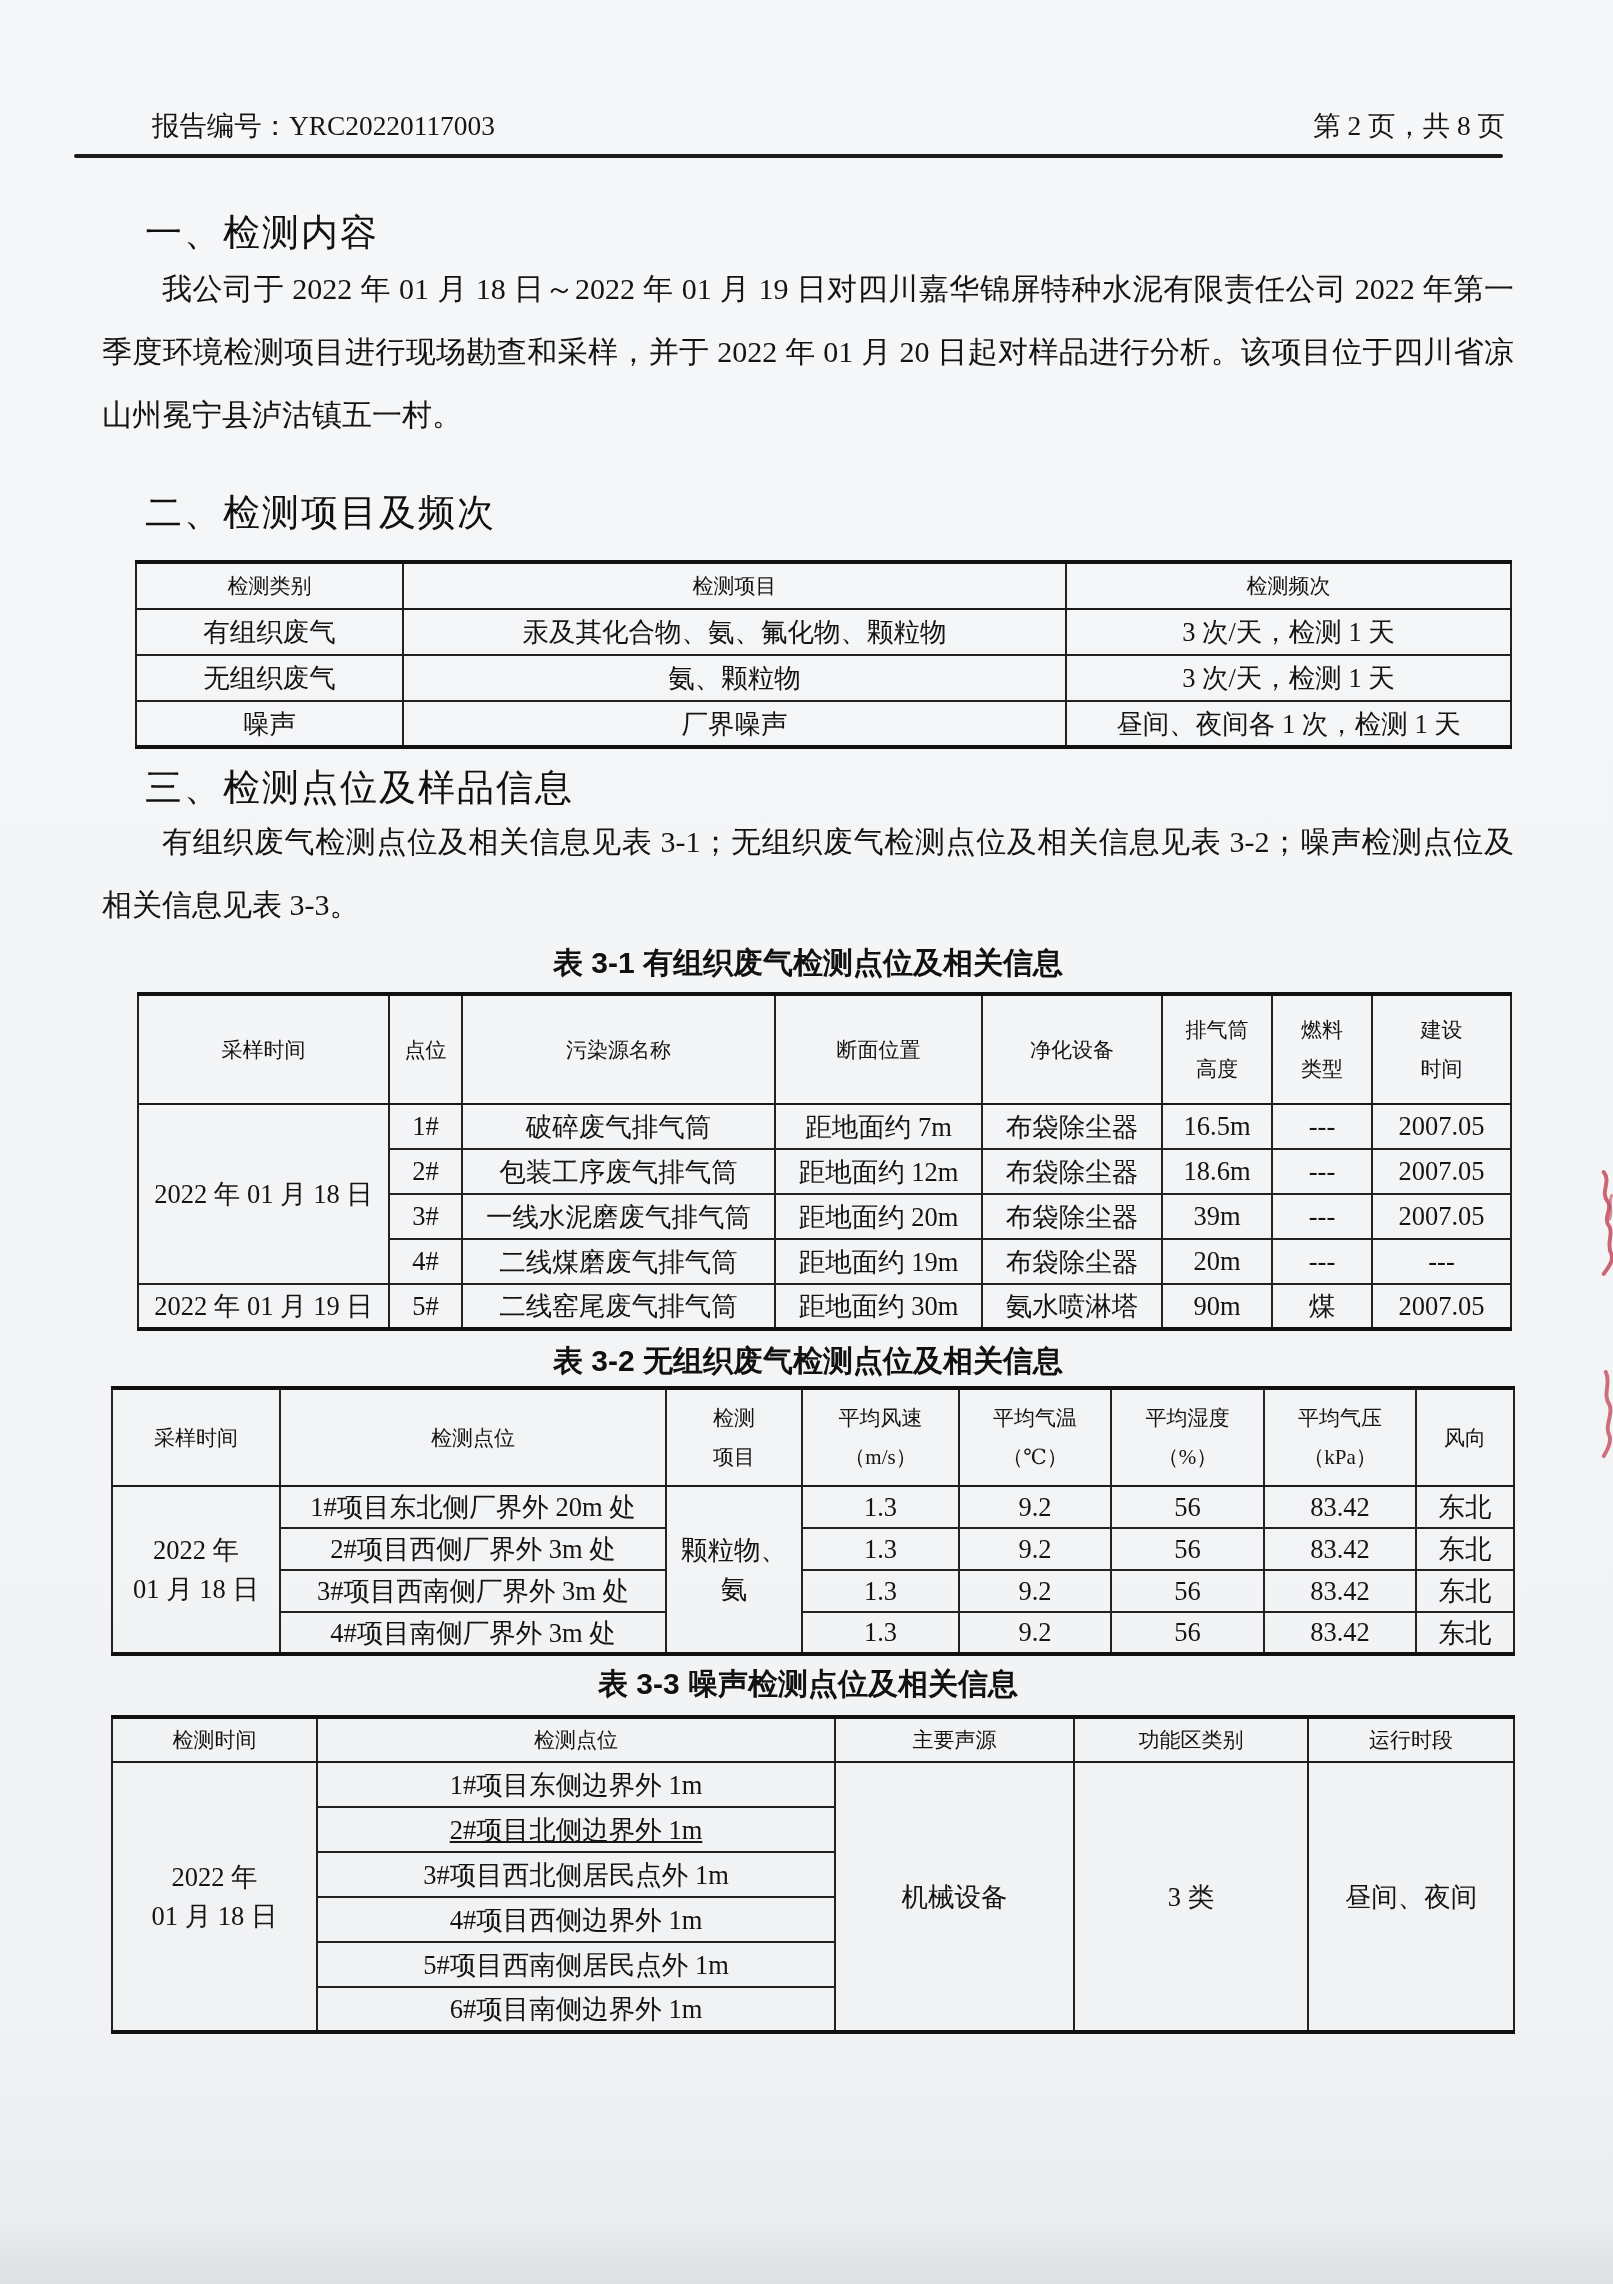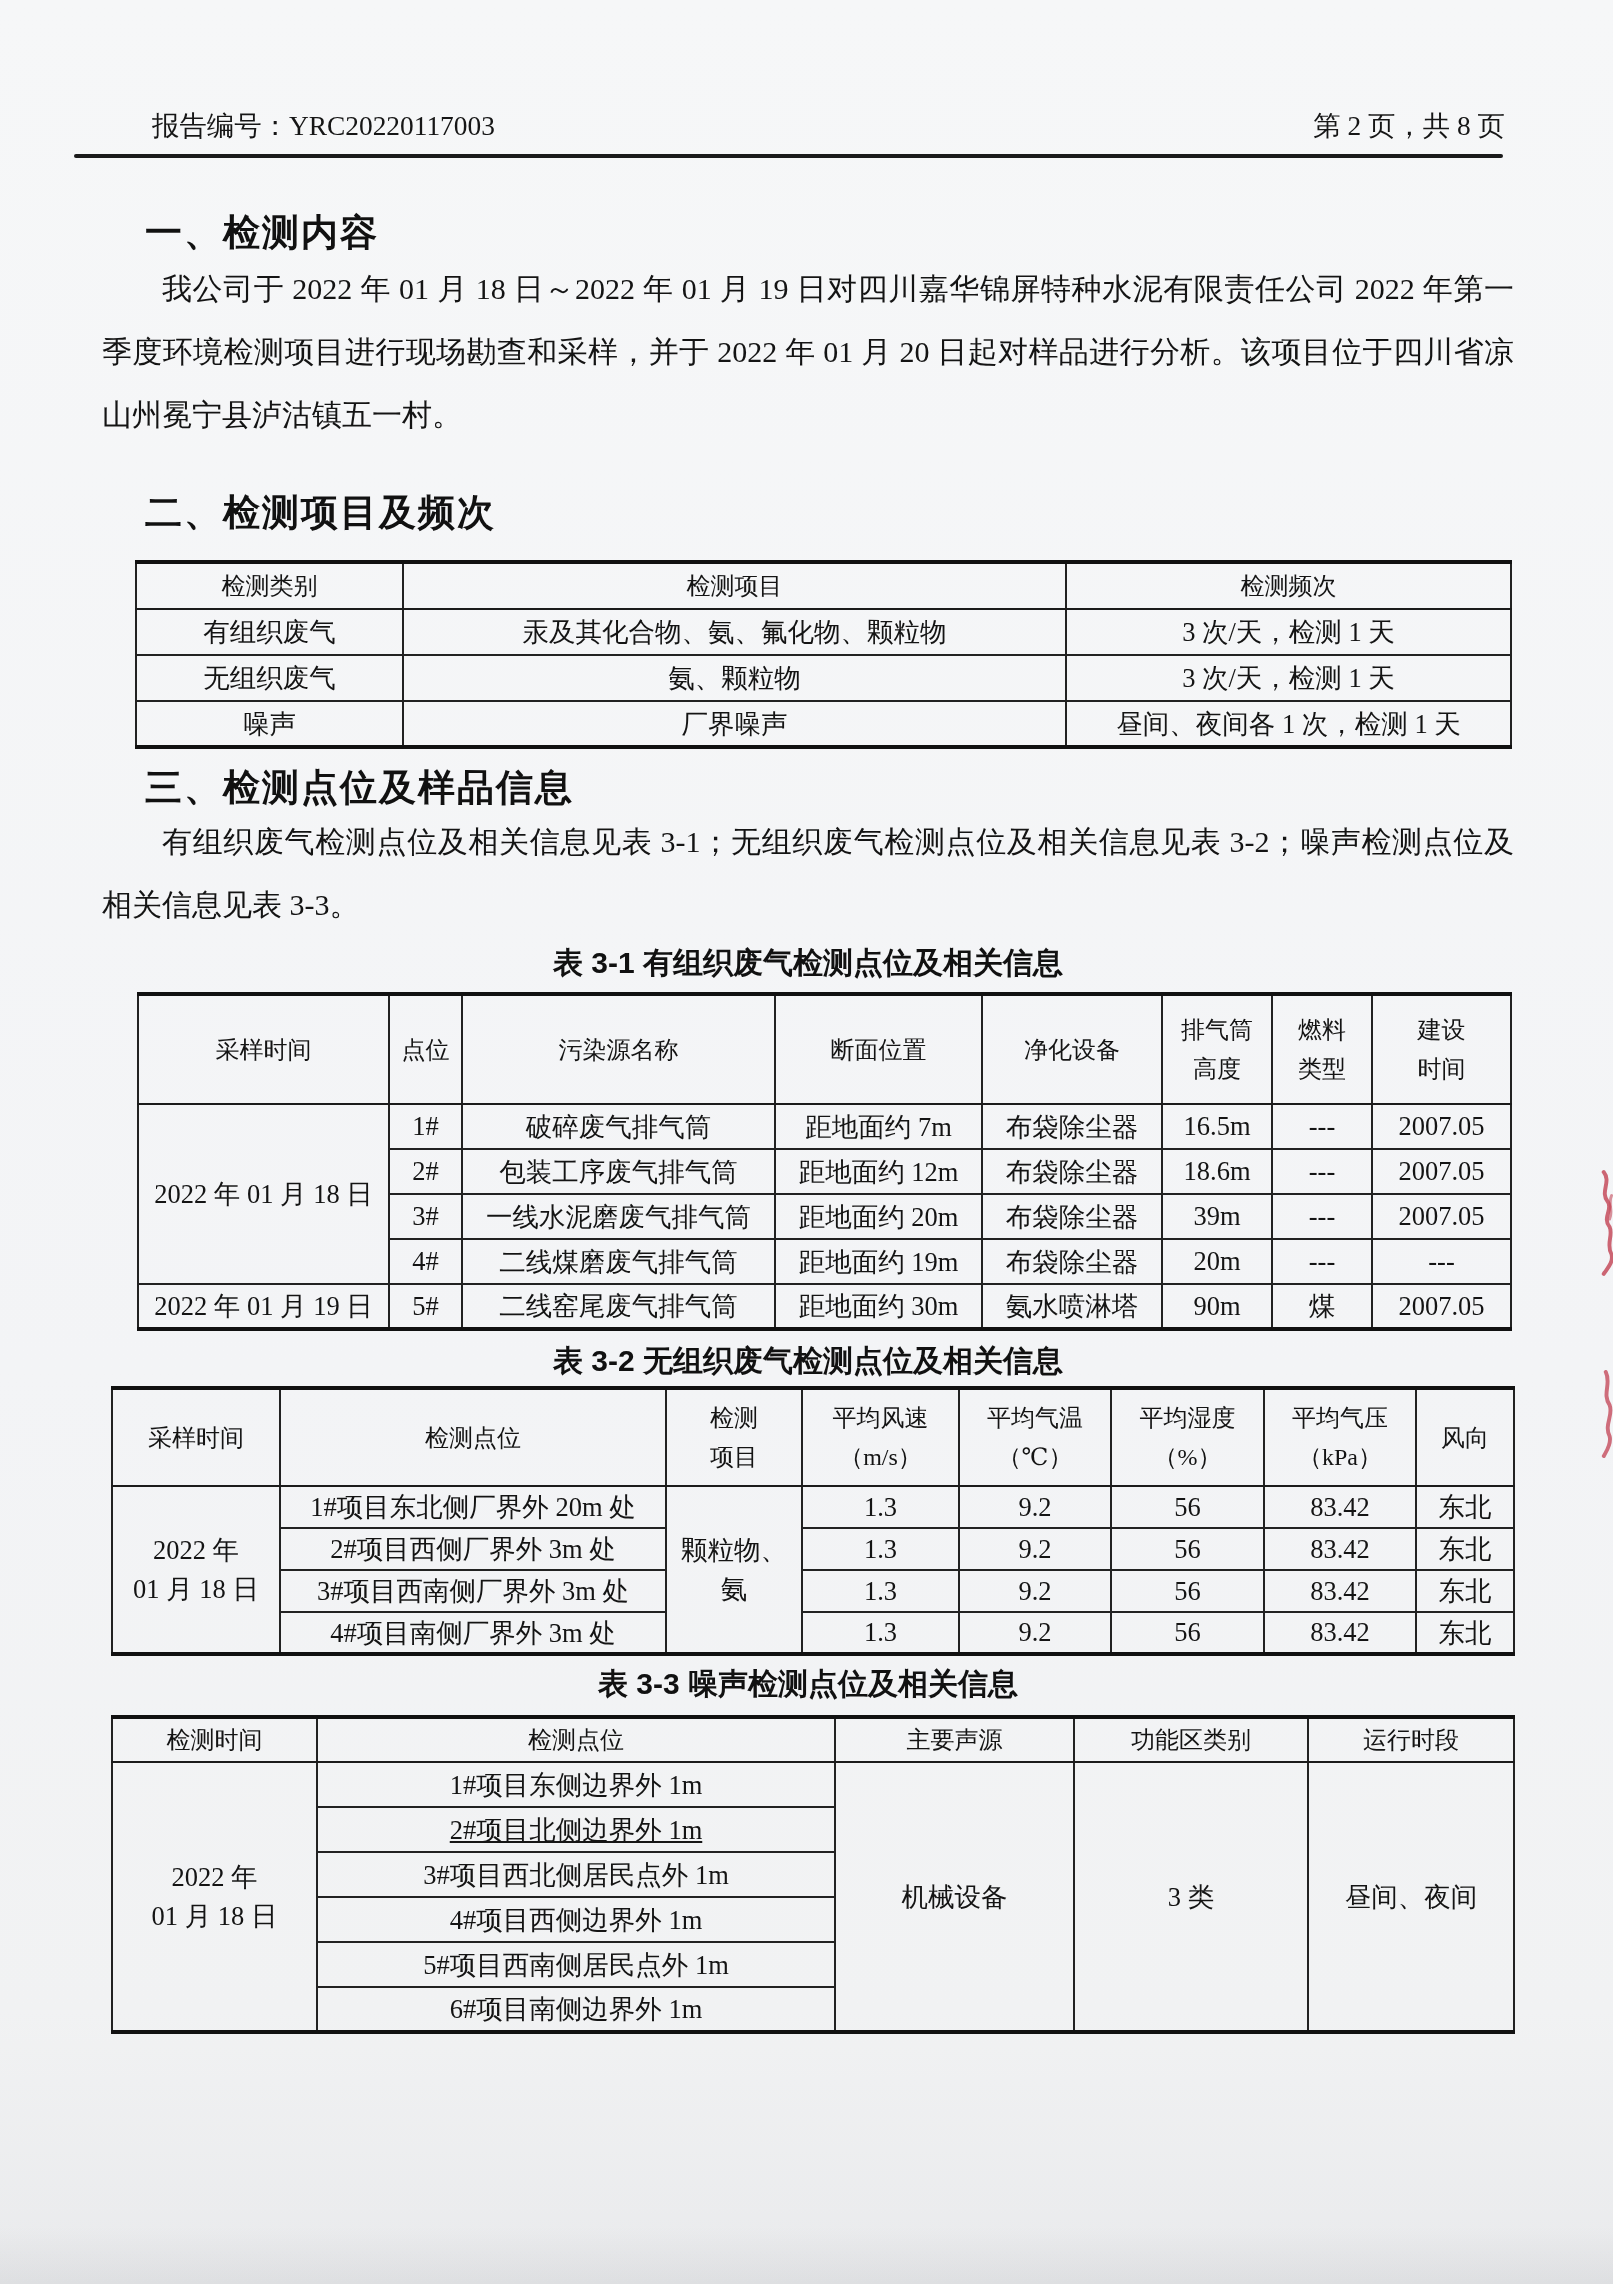--- a/index.html
+++ b/index.html
@@ -15,37 +15,37 @@
     content:"";position:absolute;left:0;bottom:0;width:100%;height:59px;
     background:linear-gradient(180deg,rgba(0,0,0,0) 0%,rgba(120,124,130,0.10) 100%);
     pointer-events:none;
   }
   .abs{position:absolute;}
   .report-header{top:108px;left:152px;width:1353px;font-size:27.4px;display:flex;justify-content:space-between;gap:8px;}
   .report-header .right{text-align:right;}
   .header-rule{top:154px;left:74px;width:1429px;height:3.9px;background:#1b1b1b;border-radius:2px;}
   .sec-title{
     font-family:"Liberation Sans","DejaVu Sans",sans-serif;
-    font-weight:bold;font-size:37px;letter-spacing:2px;left:145px;color:#111;
+    font-weight:normal;font-size:37px;letter-spacing:2px;left:145px;color:#111;
   }
   .para{
     left:102px;width:1412px;font-size:30px;line-height:63px;
     text-indent:2em;text-align:justify;color:#141414;
   }
   .tbl-caption{
     font-family:"Liberation Sans","DejaVu Sans",sans-serif;
     font-weight:bold;font-size:30px;left:102px;width:1412px;text-align:center;color:#111;
   }
   table{border-collapse:collapse;table-layout:fixed;}
   td,th{
     padding:0 3.9px;text-align:center;vertical-align:middle;
     border:2px solid #222;font-weight:normal;font-size:26.5px;color:#141414;
     overflow:hidden;white-space:nowrap;
   }
-  th{font-size:24px;}
+  th{font-size:21px;}
   .t-outer{border-top:4.9px solid #111;border-bottom:4.9px solid #111;}
   .hdr-sep th{border-bottom:2.9px solid #1b1b1b;}
   .group-sep td{border-top:2.9px solid #1b1b1b;}
   .two-line div{line-height:39px;}
   .seal{position:absolute;pointer-events:none;}
 </style>
 </head>
 <body>
 
 <div class="page">

